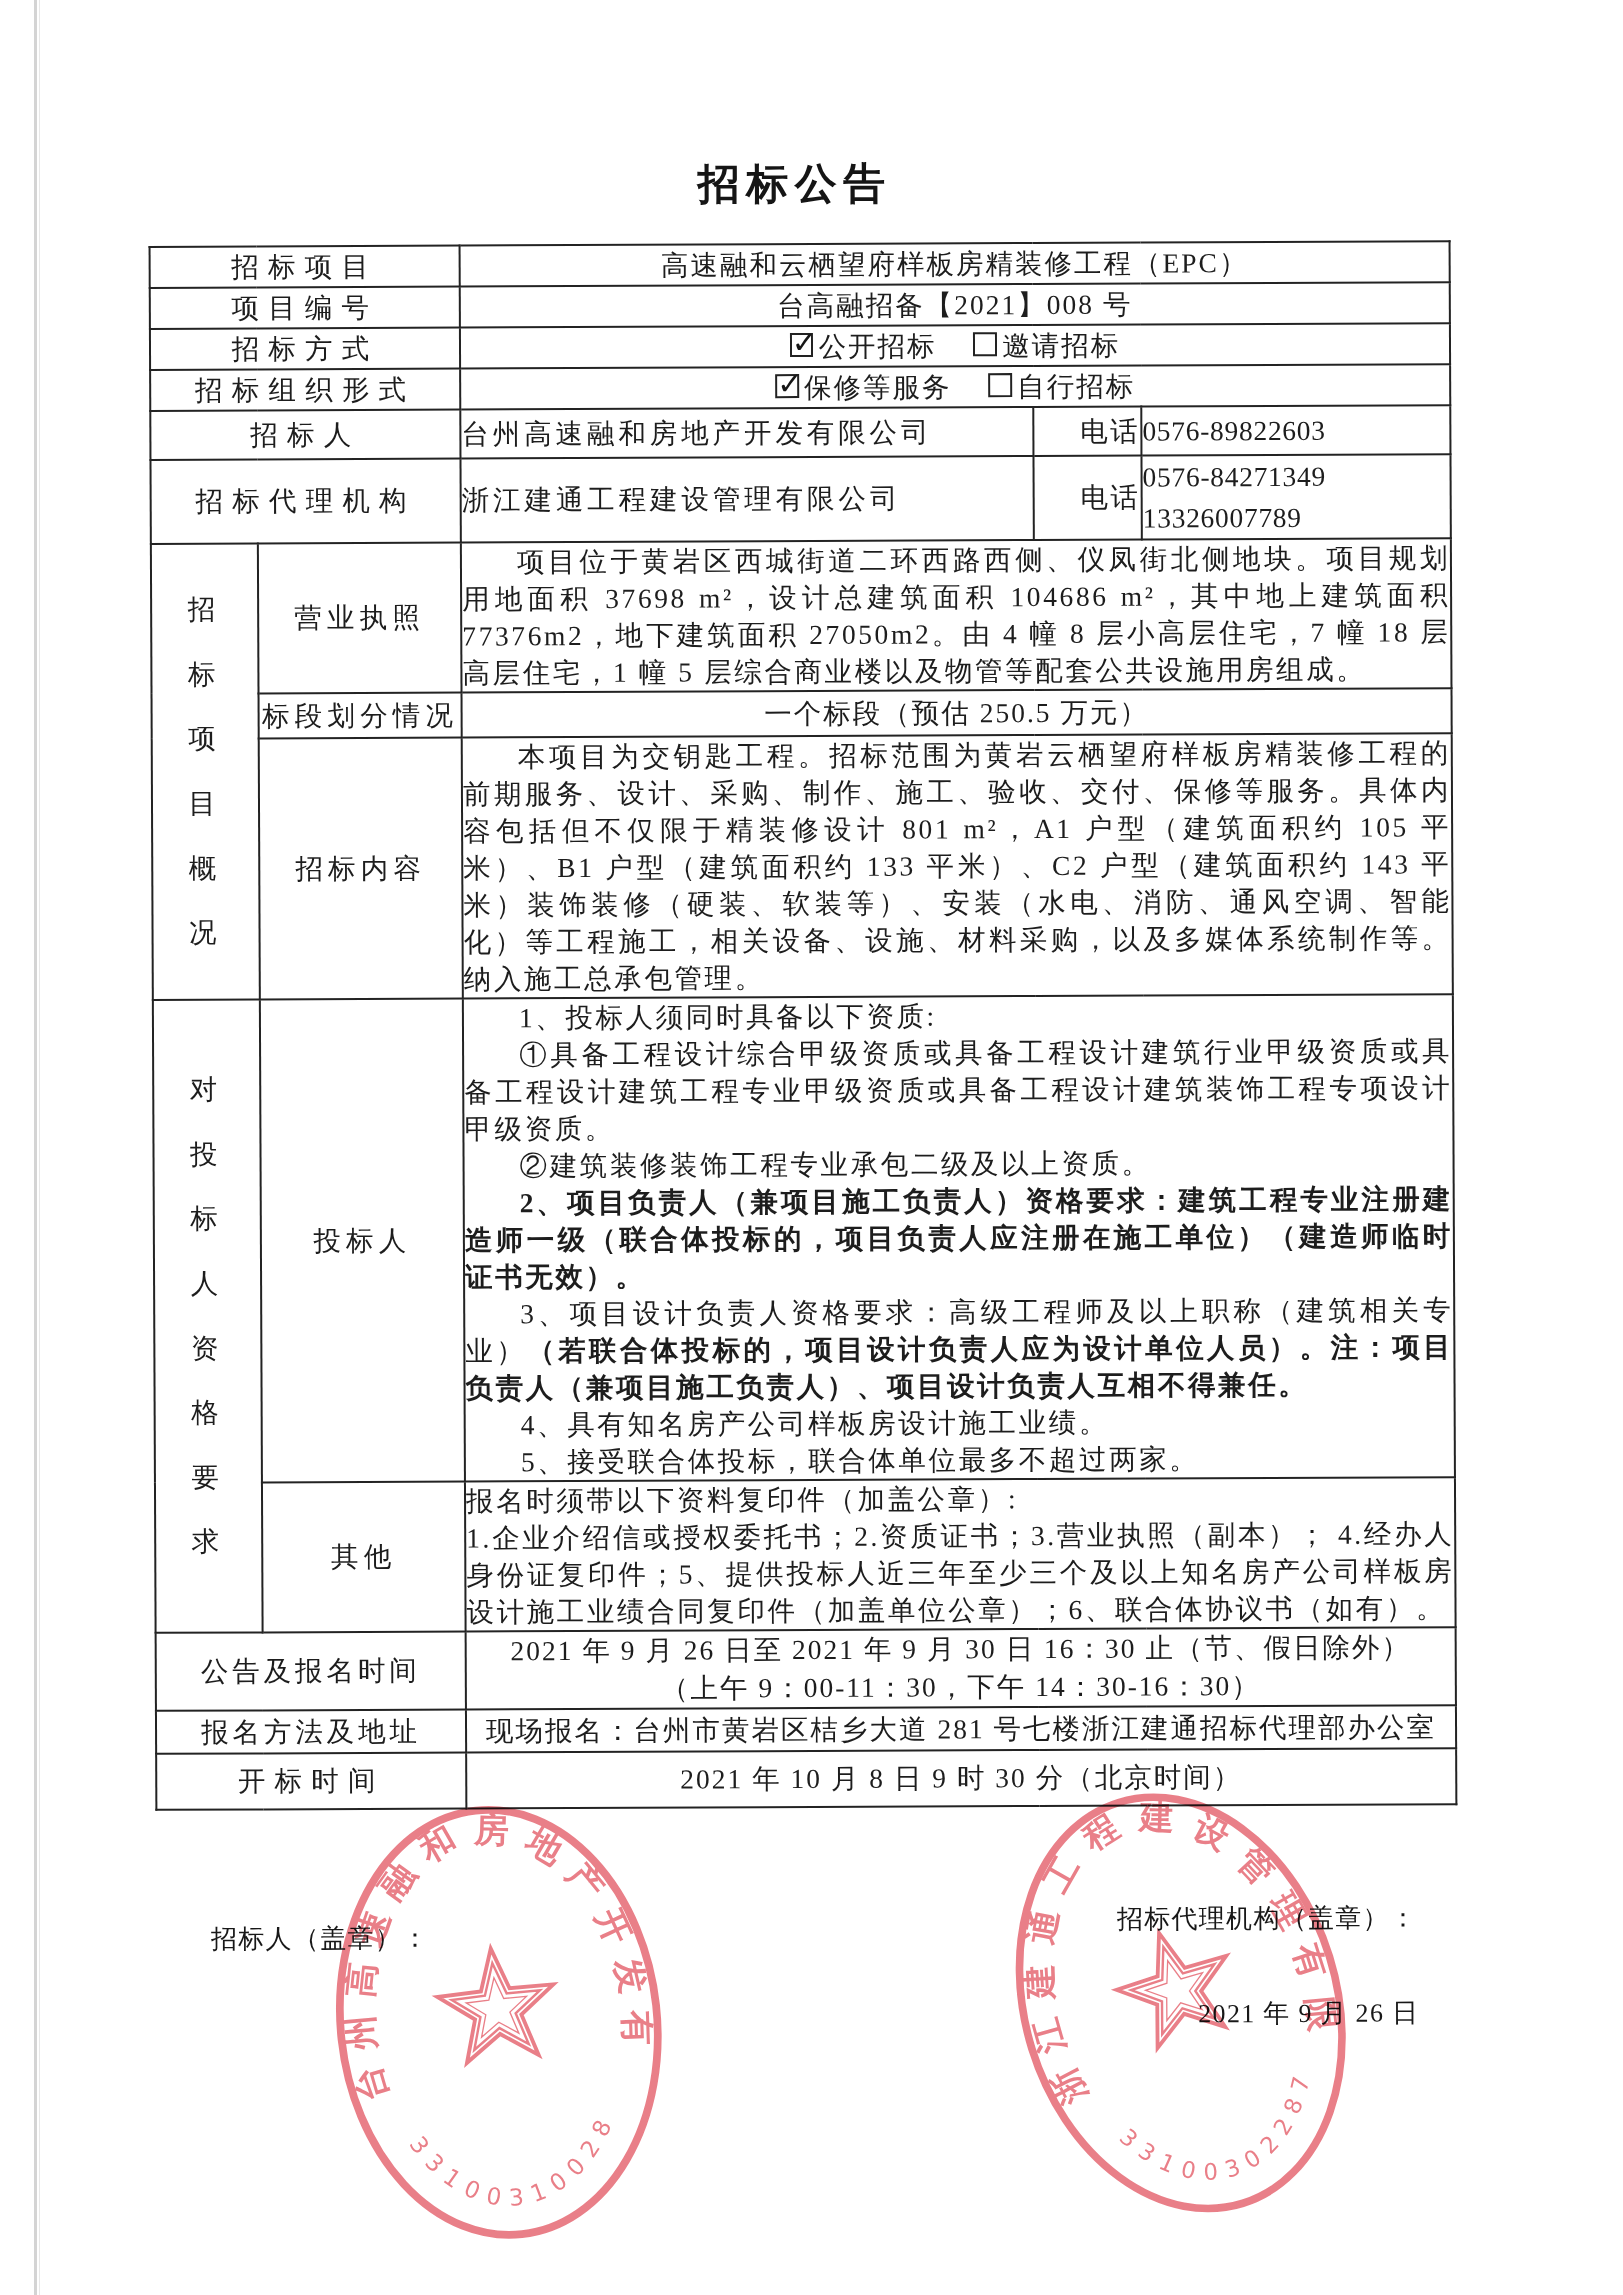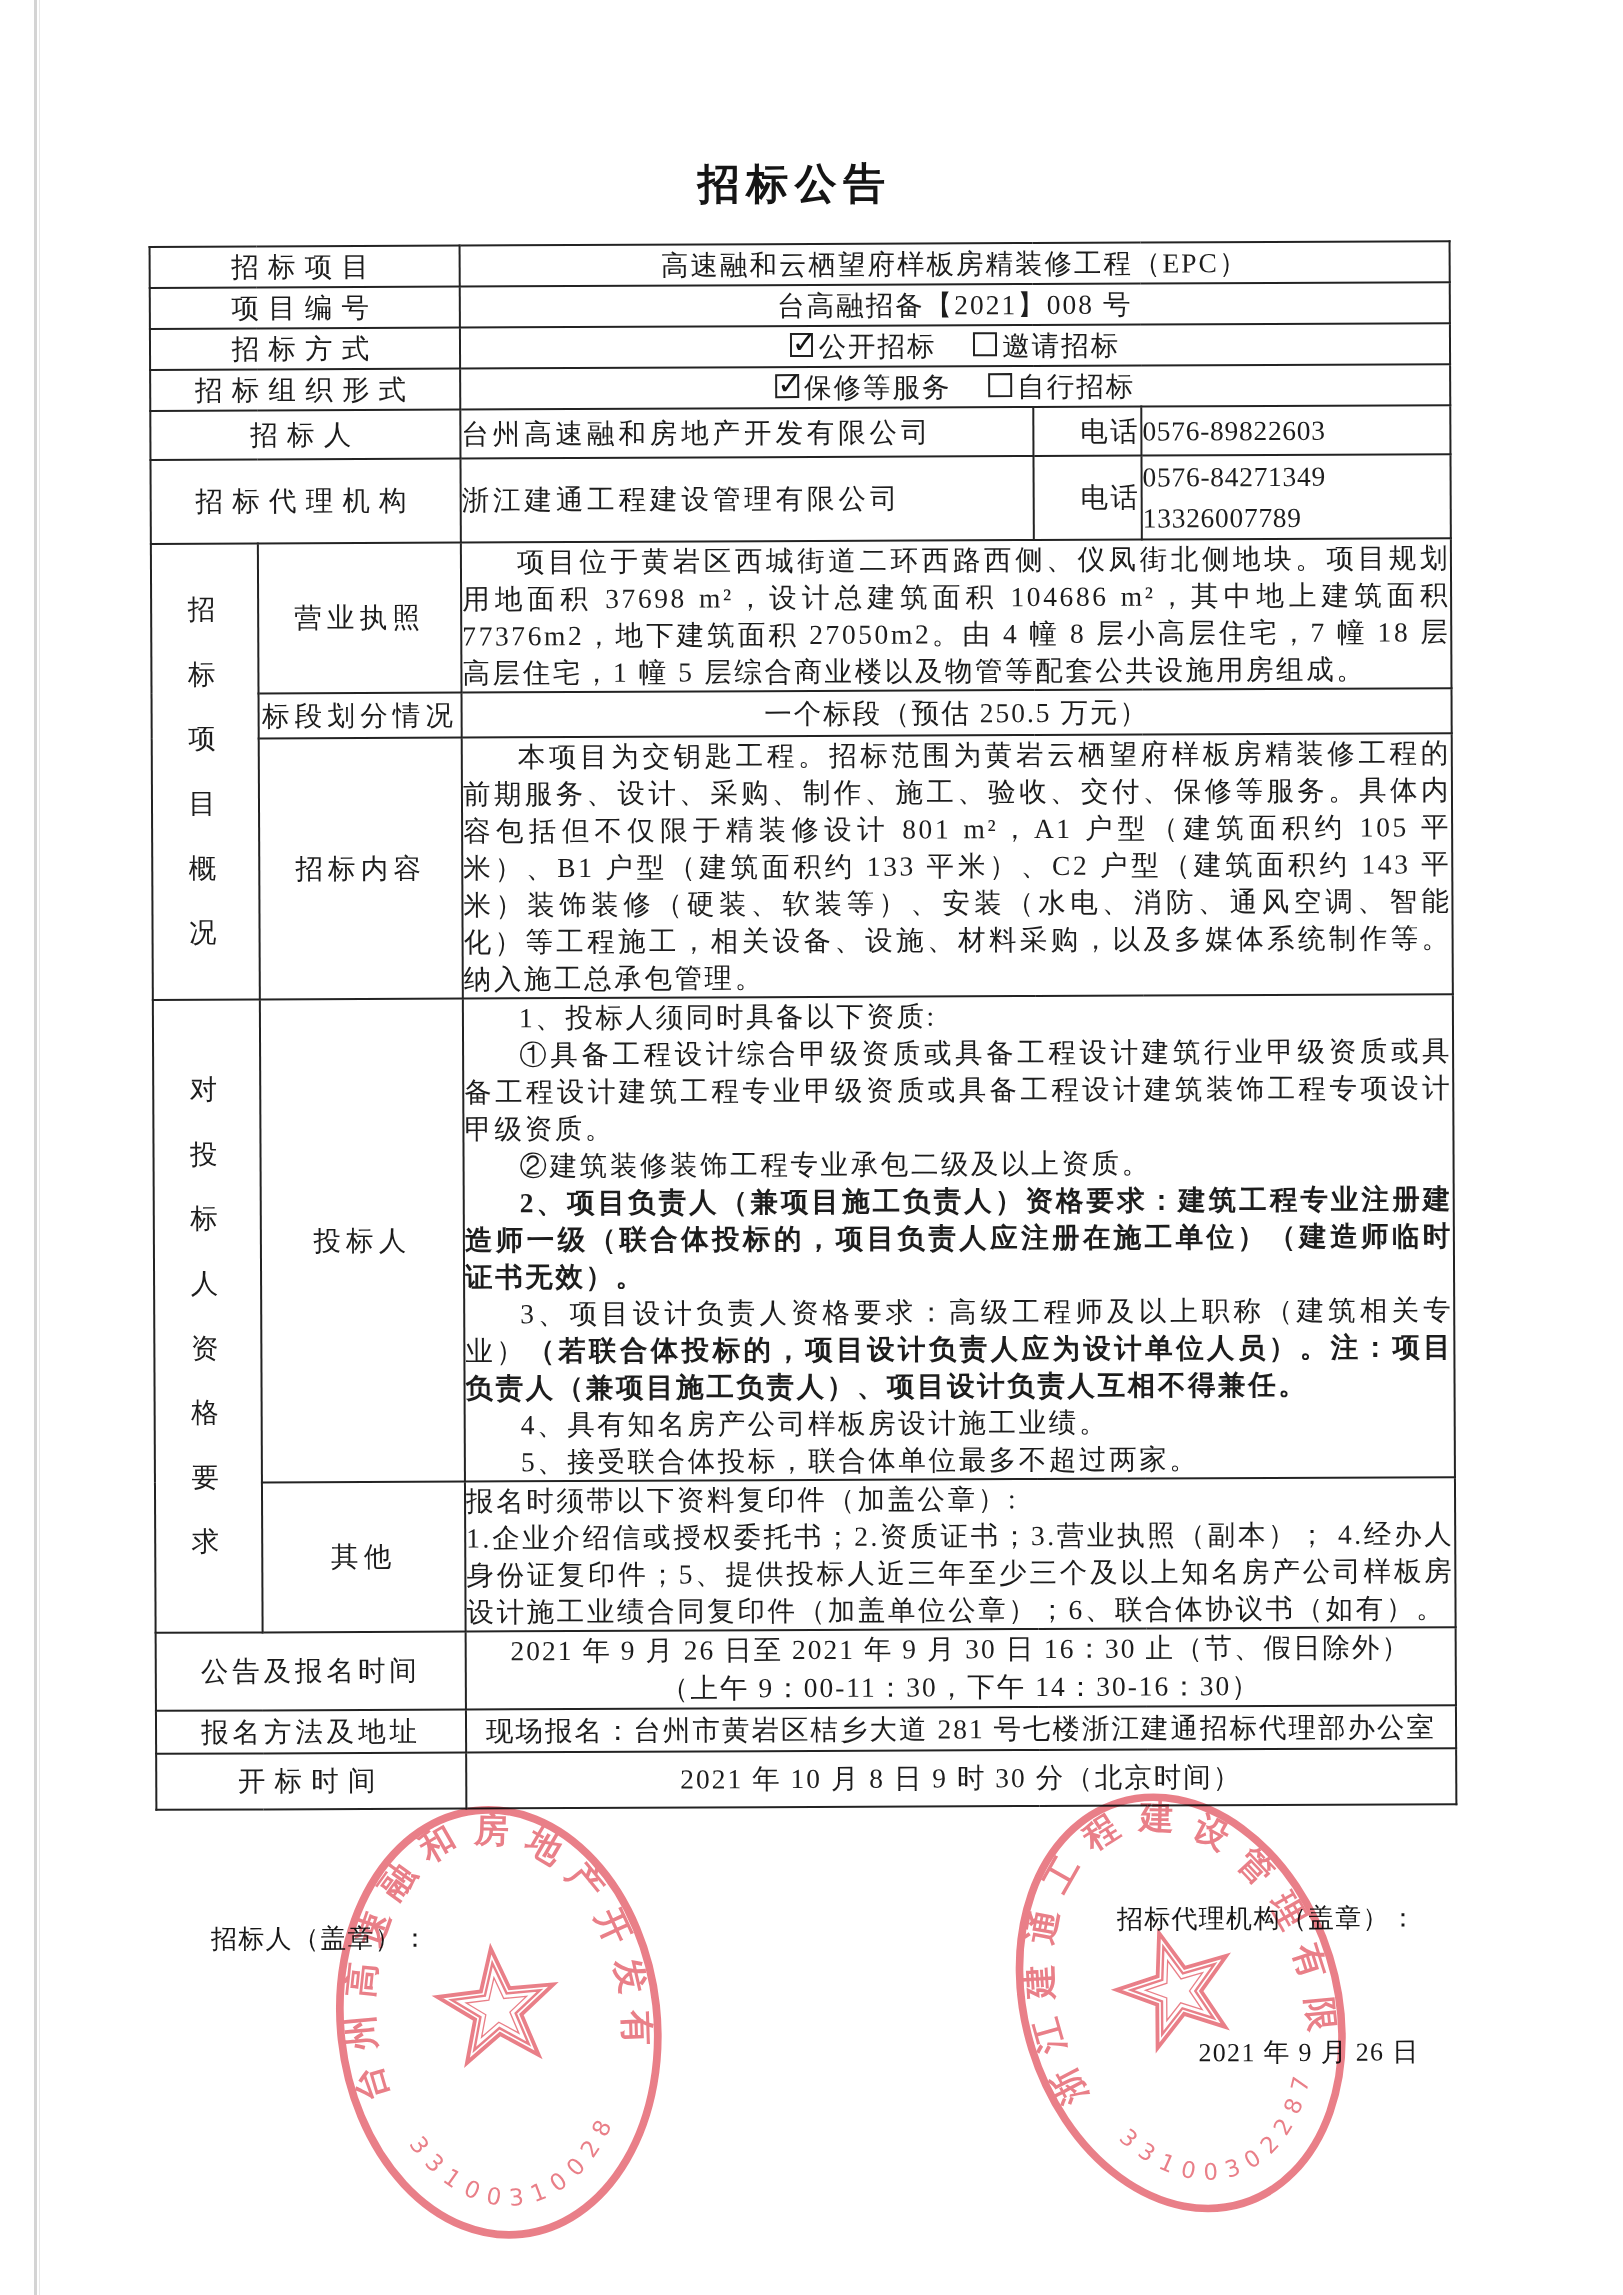--- a/index.html
+++ b/index.html
@@ -37,21 +37,21 @@
   .opt{display:inline-block;margin:0 14px;white-space:nowrap;}
   .cb{display:inline-block;width:19.6px;height:19.6px;border:2px solid #222;position:relative;
       vertical-align:-1.3px;margin-right:5.2px;}
   .cb[data-checked="true"]::after{content:"✓";position:absolute;left:0px;top:-10.5px;
       font-size:30px;font-weight:700;color:#161616;font-family:"DejaVu Sans",sans-serif;}
 
   
   .foot-label{position:absolute;font-size:26px;letter-spacing:1.3px;color:#181818;}
   #bidder-label{left:207px;top:1919px;}
   #agency-label{left:1113px;top:1903px;}
-  #doc-date{position:absolute;left:1194px;top:1998px;font-size:26px;letter-spacing:1.3px;color:#181818;margin-top:39px;}
+  #doc-date{position:absolute;left:1194px;top:1998px;font-size:26px;letter-spacing:1.3px;color:#181818;}
 
   svg.stamp{position:absolute;mix-blend-mode:multiply;opacity:.82;}
   #stamp-left{left:326px;top:1795px;width:337px;height:452px;transform:rotate(-6deg);}
   #stamp-right{left:1000px;top:1782px;width:353px;height:445px;transform:rotate(-17deg);}
 </style>
 </head>
 <body>
 
 <div class="sheet">
 

